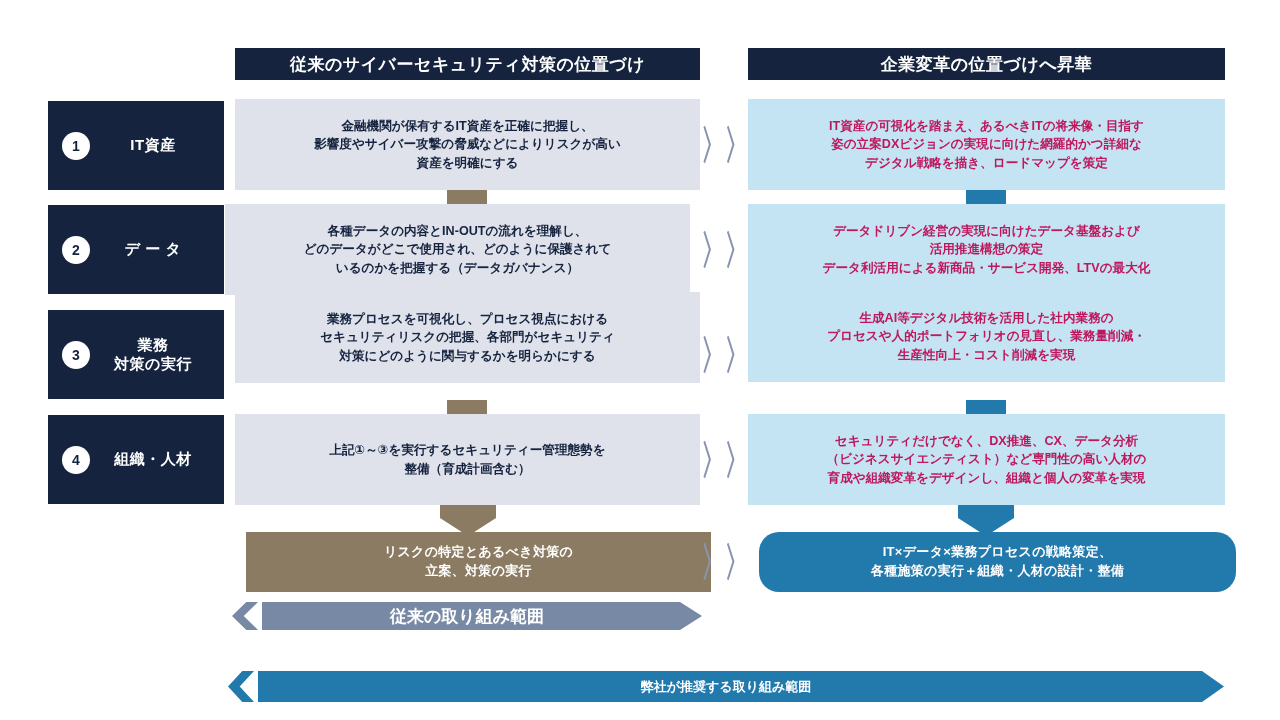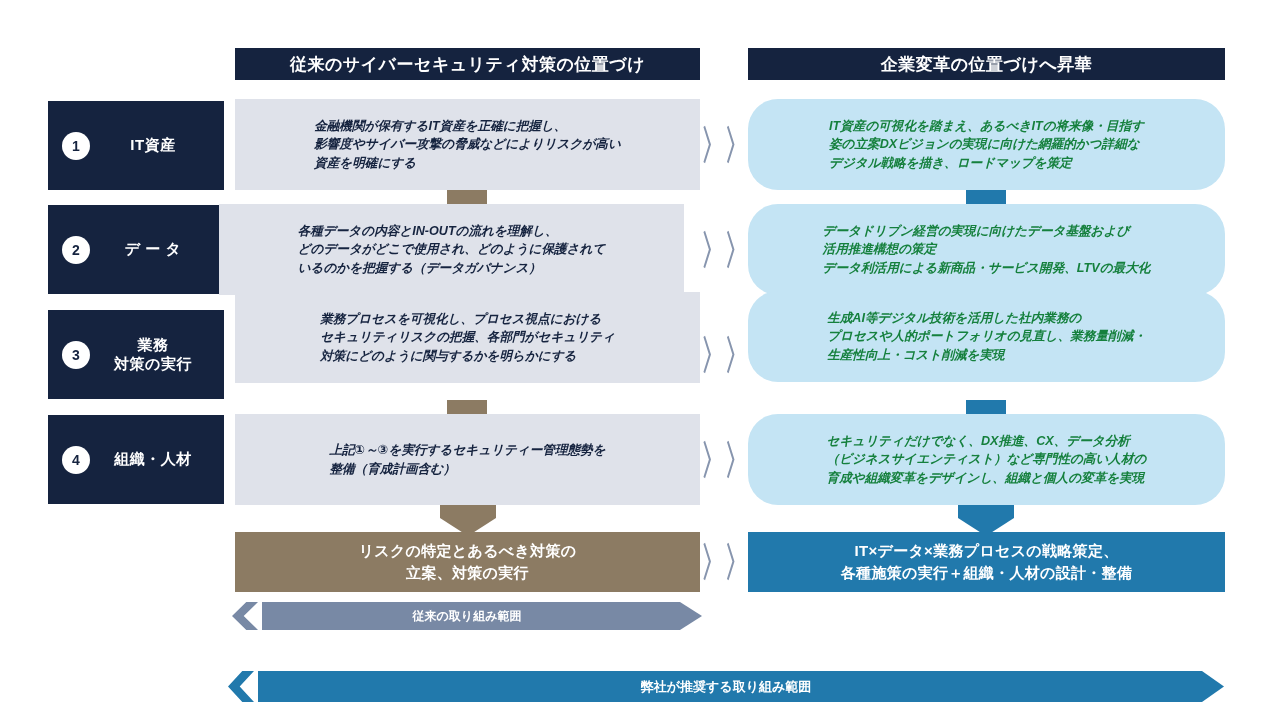--- a/index.html
+++ b/index.html
@@ -67,62 +67,62 @@
     padding-right: 8px;
     white-space: pre-line;
     letter-spacing: 0.5px;
   }
 
   
   .content-box {
     display: flex;
     align-items: center;
     justify-content: center;
+    text-align: center;
     padding: 6px 10px;
     line-height: 1.45;
     white-space: pre-line;
-    font-style: italic;
   }
   .left-box {
     background: #dfe2ea;
     color: #15233f;
     font-size: 12.6px;
     font-weight: bold;
   }
   .right-box {
     background: #c4e4f4;
-    color: #15803d;
+    color: #be185d;
     font-size: 12.6px;
     font-weight: bold;
-    border-radius: 30px;
   }
 
   
   .connector { }
 
   
   .down-arrow {
     clip-path: polygon(0% 0%, 50% 0%, 100% 0%, 100% 42%, 50% 100%, 0% 42%);
   }
 
   
   .summary-box {
     display: flex;
     align-items: center;
     justify-content: center;
     text-align: center;
     color: #ffffff;
     font-weight: bold;
-    font-size: 15px;
+    font-size: 13px;
     line-height: 1.45;
     white-space: pre-line;
     letter-spacing: 0.3px;
+    margin-left: 11px;
   }
   .summary-left { background: #8c7b63; }
-  .summary-right { background: #2179ac; }
+  .summary-right { background: #2179ac; border-radius: 20px; }
 
   
   .chev-between {
     display: flex;
     align-items: center;
     justify-content: center;
     color: #8795ae;
     font-size: 30px;
     font-weight: bold;
     line-height: 1;
@@ -200,21 +200,21 @@
   </div>
 
   <div class="abs connector" style="left:447px; top:190px; width:40px; height:14px; background:#8c7b63;"></div>
   <div class="abs connector" style="left:966px; top:190px; width:40px; height:14px; background:#2179ac;"></div>
 
   <div class="abs cat-box" style="left:48px; top:205px; width:176px; height:89px;">
     <div class="cat-num">2</div>
     <div class="cat-label">デ ー タ</div>
   </div>
 
-  <div class="abs content-box left-box" style="left:219px; top:204px; width:465px; height:91px;">
+  <div class="abs content-box left-box" style="left:225px; top:204px; width:465px; height:91px;">
     <span>各種データの内容とIN-OUTの流れを理解し、
 どのデータがどこで使用され、どのように保護されて
 いるのかを把握する（データガバナンス）</span>
   </div>
 
   <div class="abs chev-between" style="left:700px; top:204px; width:48px; height:91px;">
     <span>〉〉</span>
   </div>
 
   <div class="abs content-box right-box" style="left:748px; top:204px; width:477px; height:91px;">
@@ -281,21 +281,21 @@
 
   <div class="abs chev-between" style="left:700px; top:532px; width:48px; height:60px;">
     <span>〉〉</span>
   </div>
 
   <div class="abs summary-box summary-right" style="left:748px; top:532px; width:477px; height:60px;">
     <span>IT×データ×業務プロセスの戦略策定、
 各種施策の実行＋組織・人材の設計・整備</span>
   </div>
 
-  <div class="abs scope-banner" style="left:232px; top:602px; width:470px; height:28px; font-size:12px;">
+  <div class="abs scope-banner" style="left:232px; top:602px; width:470px; height:28px; font-size:17px;">
     <div class="ribbon">
       <div class="ribbon-cap-left scope-narrow" style="left:0;"></div>
       <div class="ribbon-body scope-narrow" style="left:30px; right:0;"></div>
     </div>
     <span class="scope-text">従来の取り組み範囲</span>
   </div>
 
   <div class="abs scope-banner" style="left:228px; top:643px; width:996px; height:31px; font-size:13px;">
     <div class="ribbon">
       <div class="ribbon-cap-left scope-wide" style="left:0;"></div>

